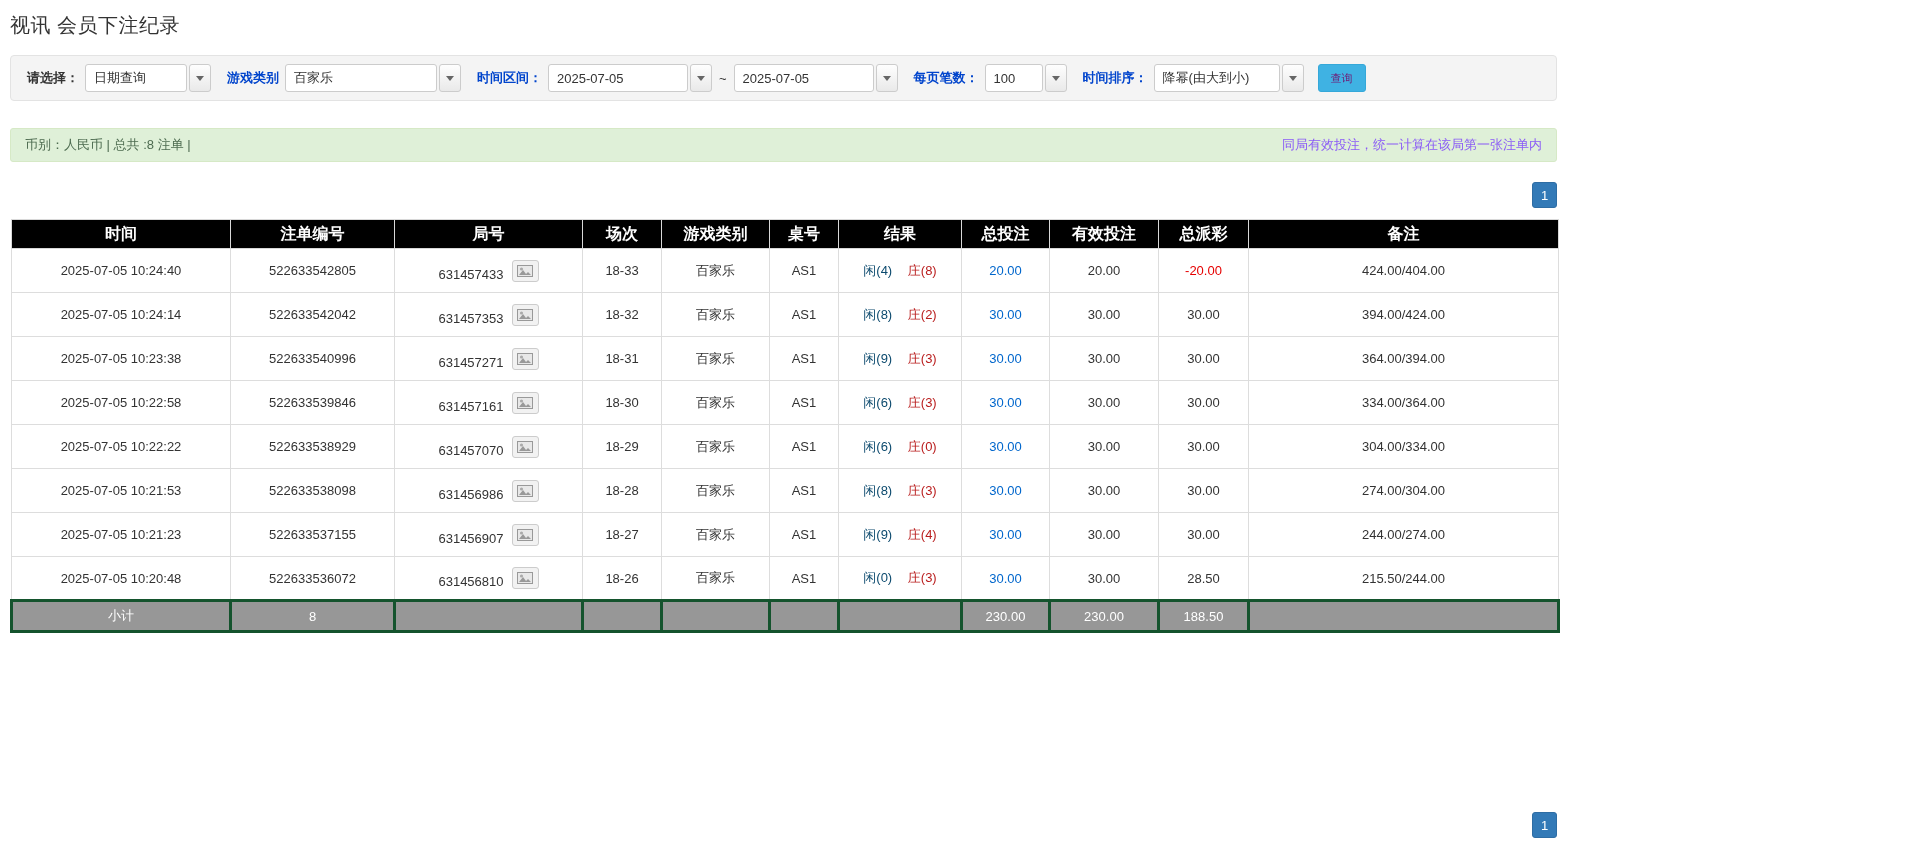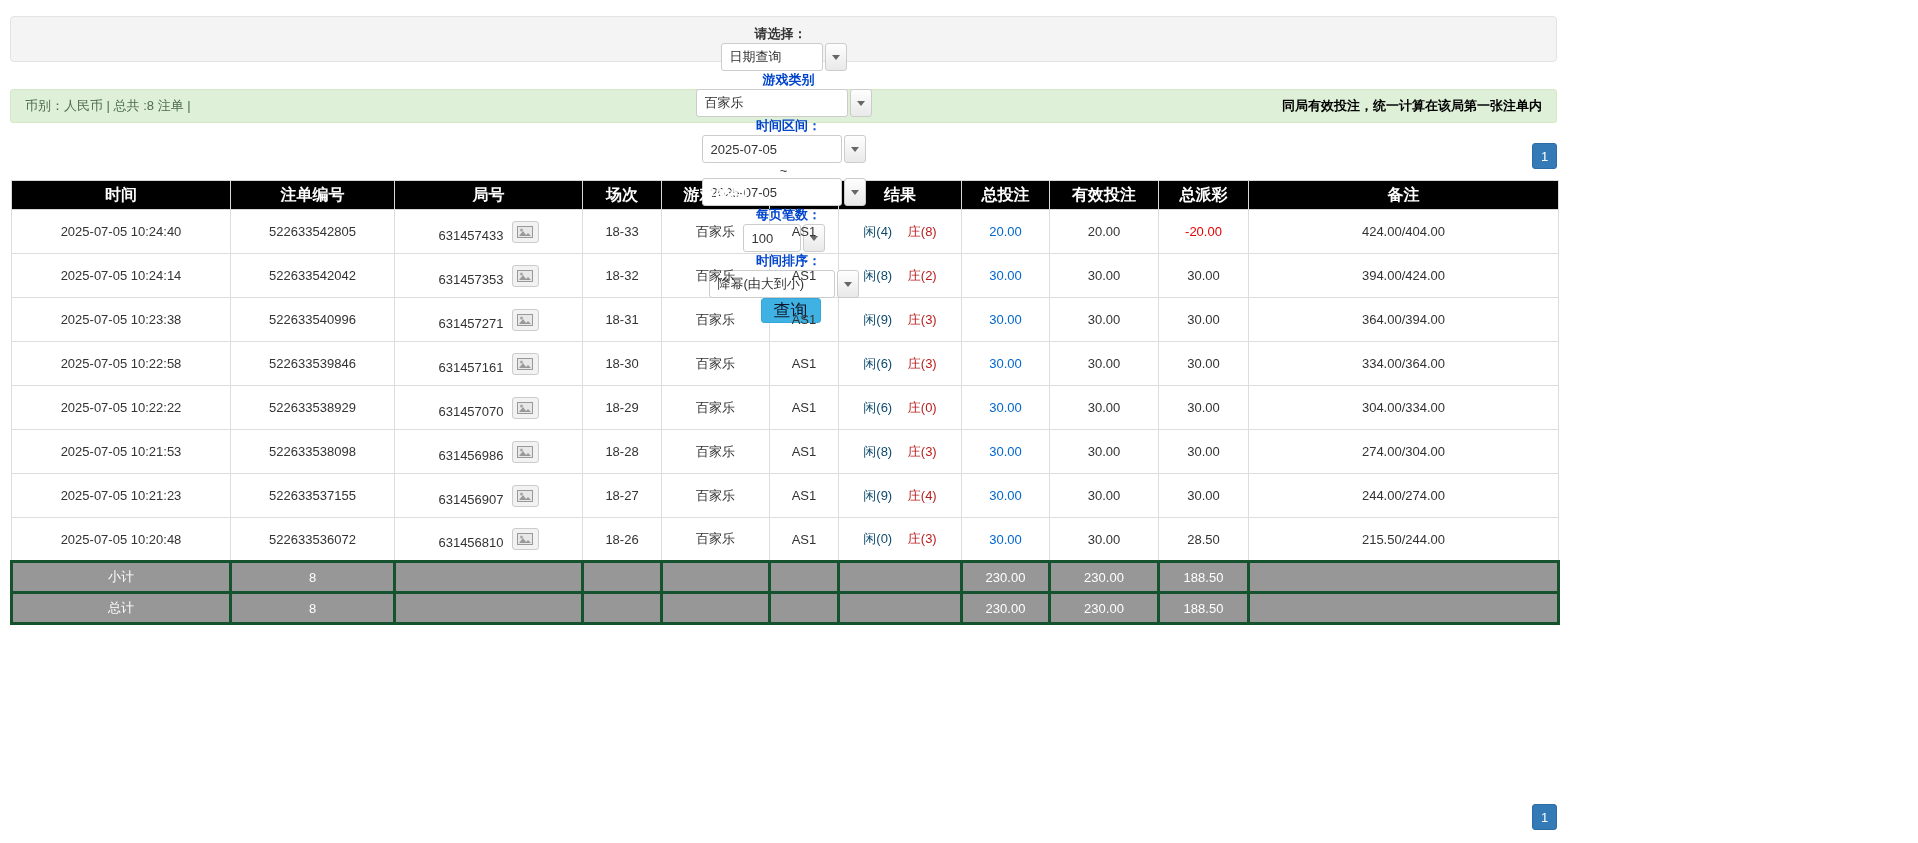--- a/index.html
+++ b/index.html
@@ -18,21 +18,21 @@
   }
 
   
   .filter-bar {
     margin-top: 16px;
     background: #f4f4f4;
     border: 1px solid #e3e3e3;
     border-radius: 4px;
     padding: 8px 16px;
     height: 46px;
-    display: flex; align-items: center; flex-direction: column;
+    display: flex; align-items: center;
   }
   .flabel {
     font-size: 13px; font-weight: bold; color: #0044cc;
     margin: 0 6px 0 16px; white-space: nowrap;
   }
   .flabel.dark { color: #333; margin-left: 0; }
   .combo { display: inline-flex; align-items: center; }
   .combo input {
     height: 28px; border: 1px solid #ccc; border-radius: 3px;
     padding: 0 8px; font-size: 13px; color: #333; background: #fff; outline: none;
@@ -48,33 +48,33 @@
   }
   .caret {
     width: 0; height: 0;
     border-left: 4px solid transparent; border-right: 4px solid transparent;
     border-top: 5px solid #666;
   }
   .tilde { margin: 0 7px; color: #333; font-size: 13px; }
   .search-btn {
     margin-left: 14px; height: 28px; padding: 0 12px;
     background: #3fb2e3; border: 1px solid #35a8d9; border-radius: 3px;
-    color: #0f172a; font-size: 17px; cursor: pointer;
+    color: #701a75; font-size: 11px; cursor: pointer;
   }
 
   
   .summary-bar {
     margin-top: 27px;
     background: #dff0d8; border: 1px solid #d6e9c6; border-radius: 3px;
     padding: 7px 14px;
     display: flex; justify-content: space-between; align-items: center;
     font-size: 13px;
   }
   .summary-left { color: #4d6b50; }
-  .summary-right { color: #000000; font-weight: bold; }
+  .summary-right { color: #8b5cf6; }
 
   
   .pager { display: flex; justify-content: flex-end; }
   .pager.top { margin-top: 20px; }
   .pager.bottom { margin-top: 179px; }
   .page-btn {
     min-width: 25px; height: 26px; padding: 0 7px;
     background: #337ab7; border: 1px solid #2e6da4; border-radius: 3px;
     color: #fff; font-size: 13px;
     display: flex; align-items: center; justify-content: center;
@@ -112,20 +112,21 @@
   .bet-link { color: #0066cc; text-decoration: none; cursor: pointer; }
   .res-player { color: #0c4a6e; }
   .res-banker { color: #b91c1c; margin-left: 12px; }
   .negative { color: #e60000; }
 </style>
 </head>
 <body>
 
 <div class="container">
 
+  <h1 class="page-title">视讯 会员下注纪录</h1>
 
   <div class="filter-bar">
     <span class="flabel dark">请选择：</span>
     <span class="combo">
       <input class="w-query" value="日期查询" style="">
       <button class="dd-btn">
           <span class="caret"></span>
         </button>
     </span>
 
@@ -487,33 +488,20 @@
         <td></td>
         <td></td>
         <td></td>
         <td></td>
         <td></td>
         <td>230.00</td>
         <td>230.00</td>
         <td>188.50</td>
         <td></td>
       </tr>
-      <tr>
-        <td>总计</td>
-        <td>8</td>
-        <td></td>
-        <td></td>
-        <td></td>
-        <td></td>
-        <td></td>
-        <td>230.00</td>
-        <td>230.00</td>
-        <td>188.50</td>
-        <td></td>
-      </tr>
     </tfoot>
   </table>
 
   <div class="pager bottom">
     <button class="page-btn">1</button>
   </div>
 
 </div>
 
 </body></html>

